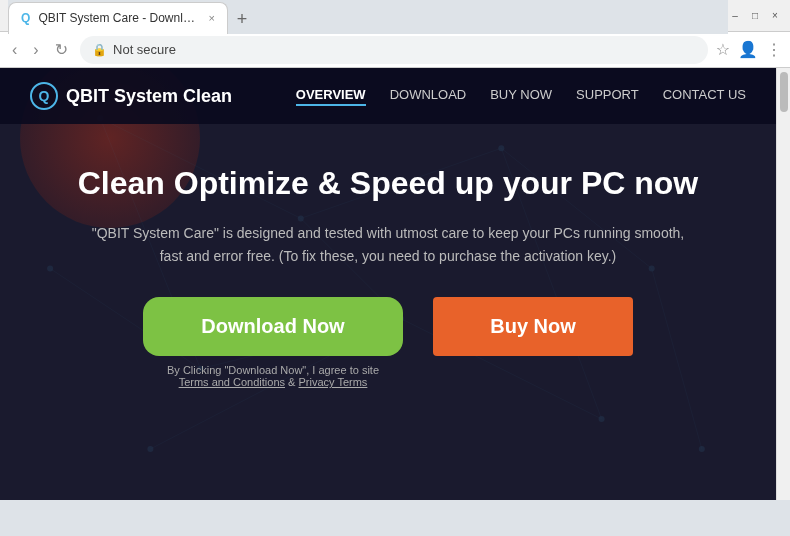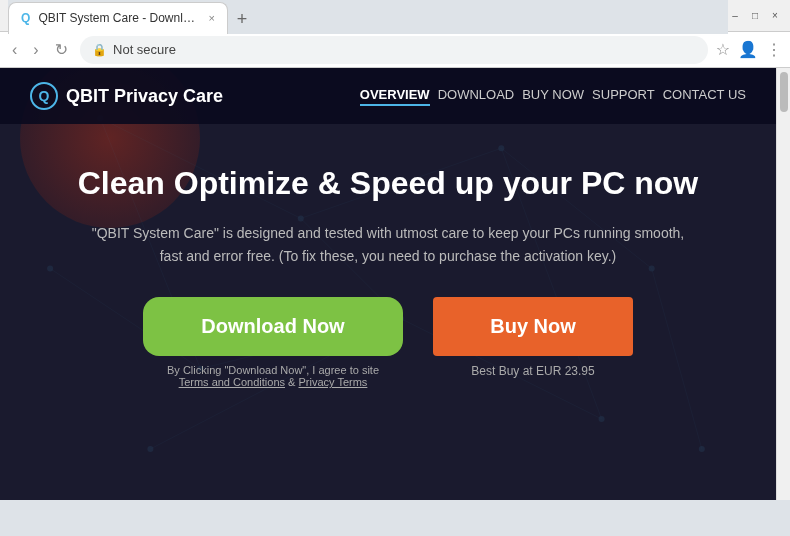--- a/index.html
+++ b/index.html
@@ -72,21 +72,21 @@
       position: relative; z-index: 10;
     }
     .site-logo { display: flex; align-items: center; gap: 8px; }
     .logo-icon {
       width: 28px; height: 28px; border-radius: 50%;
       border: 2px solid #4db6e8;
       display: flex; align-items: center; justify-content: center;
       color: #4db6e8; font-size: 14px; font-weight: bold;
     }
     .logo-text { color: #fff; font-size: 18px; font-weight: bold; }
-    .site-nav-links { display: flex; gap: 8px; margin-left: auto; }
+    .site-nav-links { display: flex; gap: 24px; margin-left: auto; }
     .nav-link { color: #ccc; font-size: 13px; text-decoration: none; cursor: pointer; }
     .nav-link.active { color: #fff; font-weight: bold; border-bottom: 2px solid #4db6e8; padding-bottom: 2px; }
 
     
     .hero {
       position: relative;
       text-align: center;
       padding: 40px 60px 30px;
       z-index: 2;
     }
@@ -207,21 +207,21 @@
         <circle cx="150" cy="380" r="3"></circle>
       </g>
     </svg>
 
     <div class="bg-circle-left"></div>
 
 
     <nav class="site-nav">
       <div class="site-logo">
         <div class="logo-icon">Q</div>
-        <span class="logo-text">QBIT Privacy Care</span>
+        <span class="logo-text">QBIT System Clean</span>
       </div>
       <div class="site-nav-links">
         <span class="nav-link active">OVERVIEW</span>
         <span class="nav-link">DOWNLOAD</span>
         <span class="nav-link">BUY NOW</span>
         <span class="nav-link">SUPPORT</span>
         <span class="nav-link">CONTACT US</span>
       </div>
     </nav>
 
@@ -234,21 +234,20 @@
           <div class="btn-note">
             <span>By Clicking "Download Now", I agree to site</span>
             <br>
             <a href="#">Terms and Conditions</a>
             <span>&amp;</span>
             <a href="#">Privacy Terms</a>
           </div>
         </div>
         <div class="btn-area">
           <button class="btn-buy">Buy Now</button>
-          <div class="btn-price">Best Buy at EUR 23.95</div>
         </div>
       </div>
     </div>
   </div>
 
   <div class="scrollbar">
     <div class="scroll-thumb"></div>
   </div>
 </div>
 

